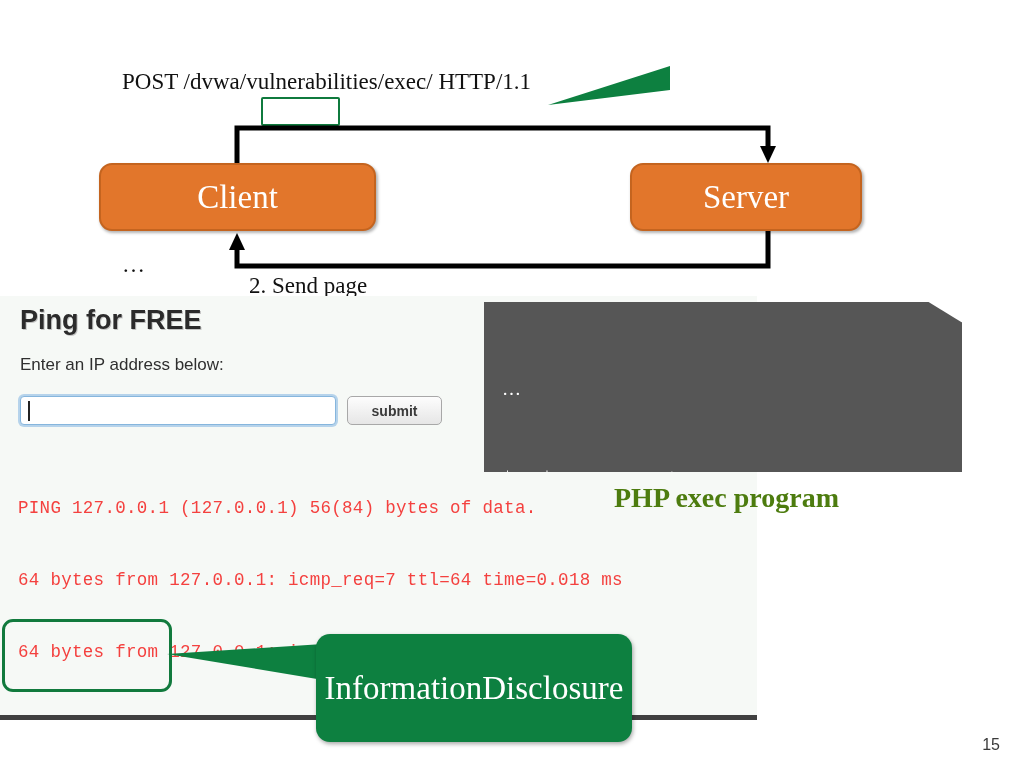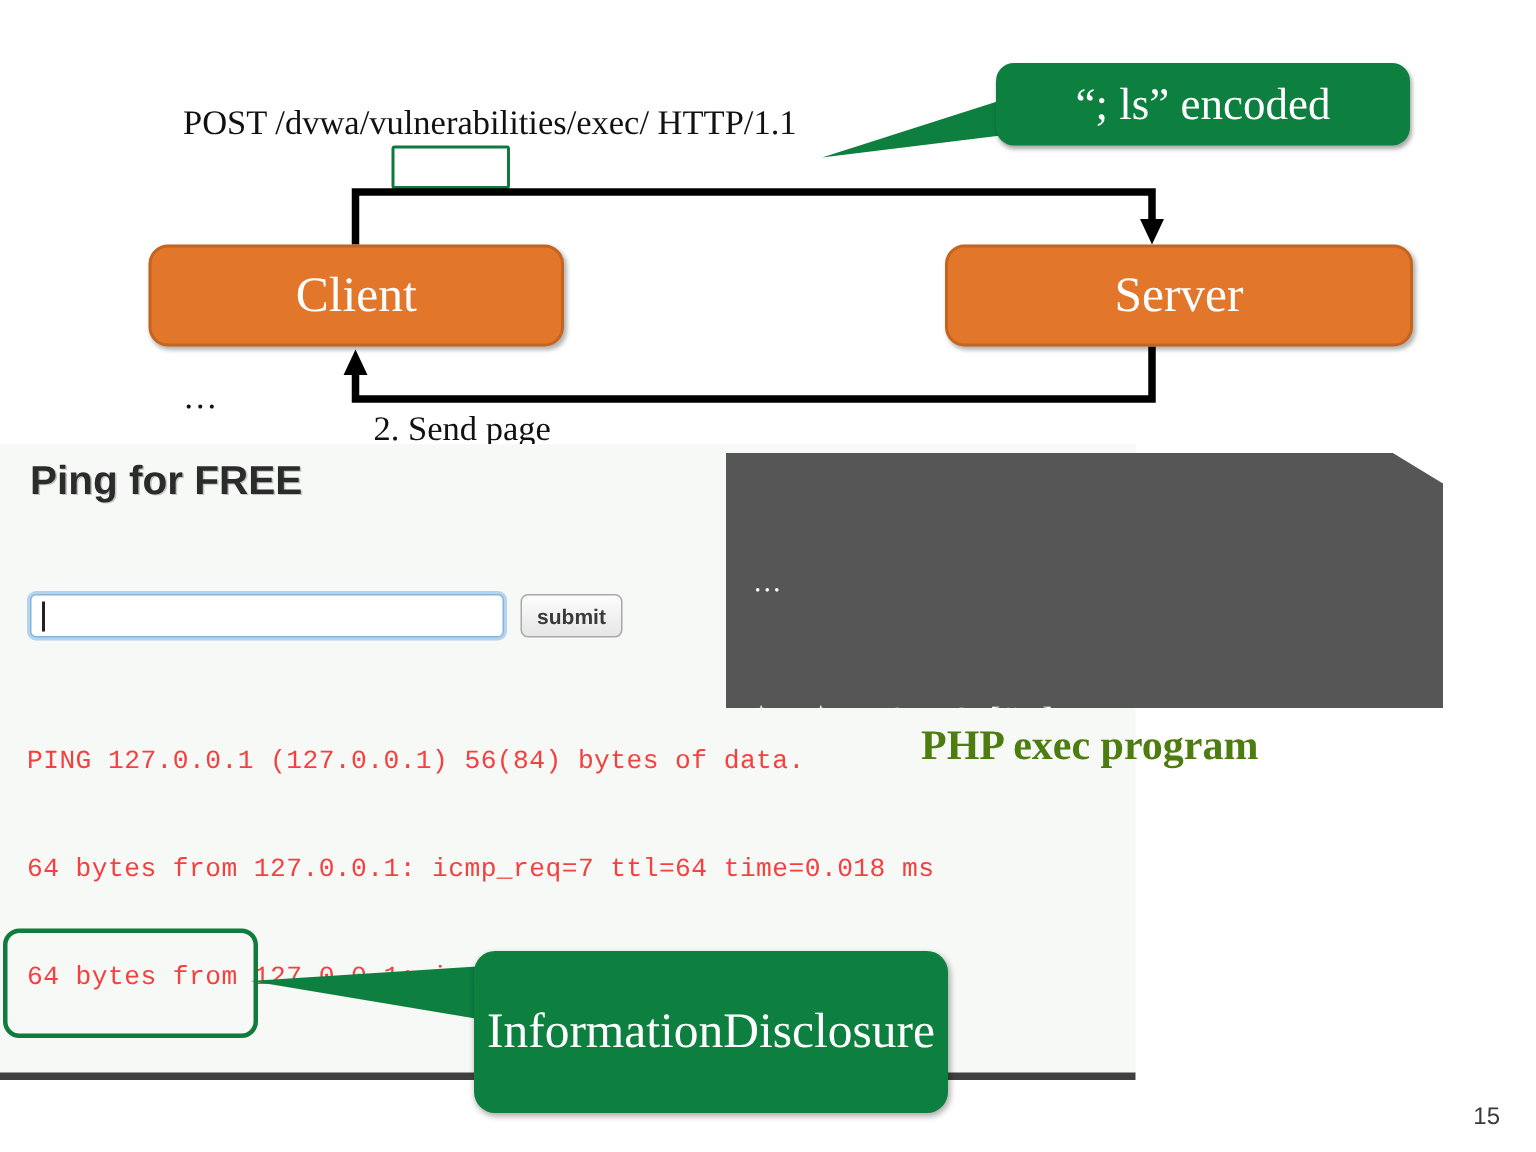--- a/index.html
+++ b/index.html
@@ -88,21 +88,21 @@
     box-shadow: 1.5px 2px 3px rgba(0,0,0,0.3);
     display: flex;
     align-items: center;
     justify-content: center;
     color: #ffffff;
     font-family: "Liberation Serif", serif;
     font-size: 33px;
     box-sizing: border-box;
   }
   .node-client { left: 99px; top: 163px; width: 277px; height: 68px; }
-  .node-server { left: 630px; top: 163px; width: 312px; height: 68px; }
+  .node-server { left: 630px; top: 163px; width: 232px; height: 68px; }
 
   
   .arrows {
     position: absolute;
     left: 0; top: 0;
     width: 1024px; height: 768px;
     pointer-events: none;
   }
 
   
@@ -168,21 +168,21 @@
     left: 28px;
     top: 105px;
     width: 1.5px;
     height: 20px;
     background: #222222;
   }
   .dvwa-submit {
     position: absolute;
     left: 347px;
     top: 100px;
-    width: 68px;
+    width: 95px;
     height: 29px;
     border: 1px solid #a8a8a8;
     border-radius: 5px;
     background: linear-gradient(#fdfdfd, #e6e6e6);
     font-family: "Liberation Sans", sans-serif;
     font-weight: bold;
     font-size: 14px;
     color: #3a3a3a;
     box-sizing: border-box;
     cursor: pointer;
@@ -291,23 +291,20 @@
     <span class="http-line">POST /dvwa/vulnerabilities/exec/ HTTP/1.1</span>
     <span class="http-line">Host: 172.16.59.128</span>
     <span class="http-line ellipsis">…</span>
     <span class="http-line last">ip=127.0.0.1%3b+ls&amp;submit=submit</span>
   </div>
   <div class="encoded-highlight"></div>
 
   <svg class="callout-green-top-tail" viewBox="0 0 132 50">
     <polygon points="8,45 130,6 130,30" fill="#0d8040"></polygon>
   </svg>
-  <div class="callout-green-top">
-    <span>“; ls” encoded</span>
-  </div>
 
   <svg class="arrows" viewBox="0 0 1024 768">
 
     <path d="M 237 163 L 237 128 L 768 128 L 768 150" stroke="#000000" stroke-width="5" fill="none"></path>
     <polygon points="768,163 760,146 776,146" fill="#000000"></polygon>
 
     <path d="M 768 231 L 768 266 L 237 266 L 237 246" stroke="#000000" stroke-width="5" fill="none"></path>
     <polygon points="237,233 229,250 245,250" fill="#000000"></polygon>
   </svg>
 
@@ -315,20 +312,21 @@
     <span>Client</span>
   </div>
   <div class="node-box node-server">
     <span>Server</span>
   </div>
 
   <div class="send-page-label">2. Send page</div>
 
   <div class="dvwa-panel">
     <div class="dvwa-title">Ping for FREE</div>
+    <div class="dvwa-sublabel">Enter an IP address below:</div>
     <input class="dvwa-input" type="text" value="" style="">
     <div class="dvwa-caret"></div>
     <button class="dvwa-submit">submit</button>
 
     <div class="ping-output">
       <span class="ping-line">PING 127.0.0.1 (127.0.0.1) 56(84) bytes of data.</span>
       <span class="ping-line">64 bytes from 127.0.0.1: icmp_req=7 ttl=64 time=0.018 ms</span>
       <span class="ping-line">64 bytes from 127.0.0.1: icmp_req=2 ttl=64 time=0.020 ms</span>
       <span class="ping-line">64 bytes from 127.0.0.1: icmp_req=3 ttl=64 time=0.025 ms</span>
       

